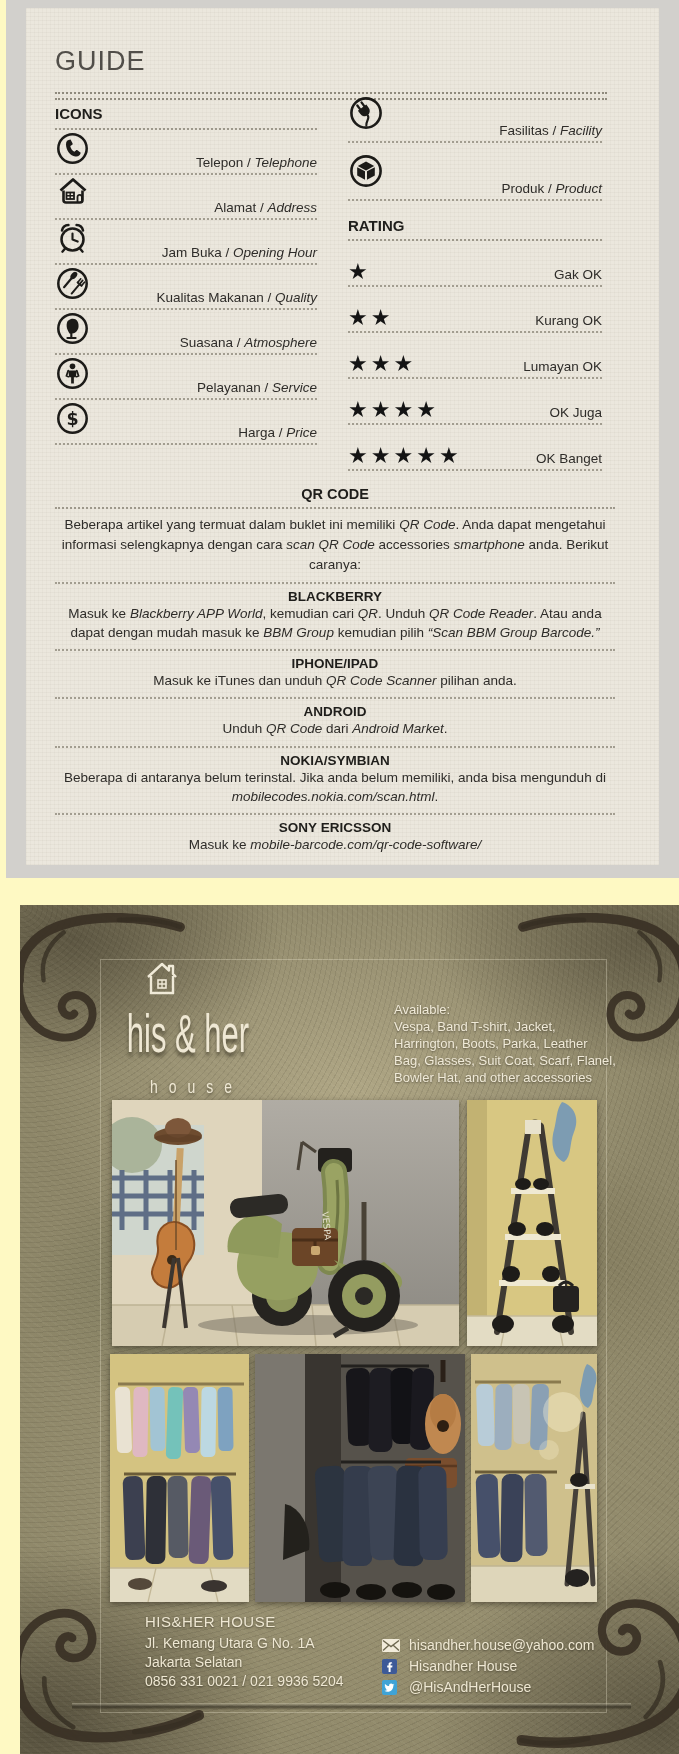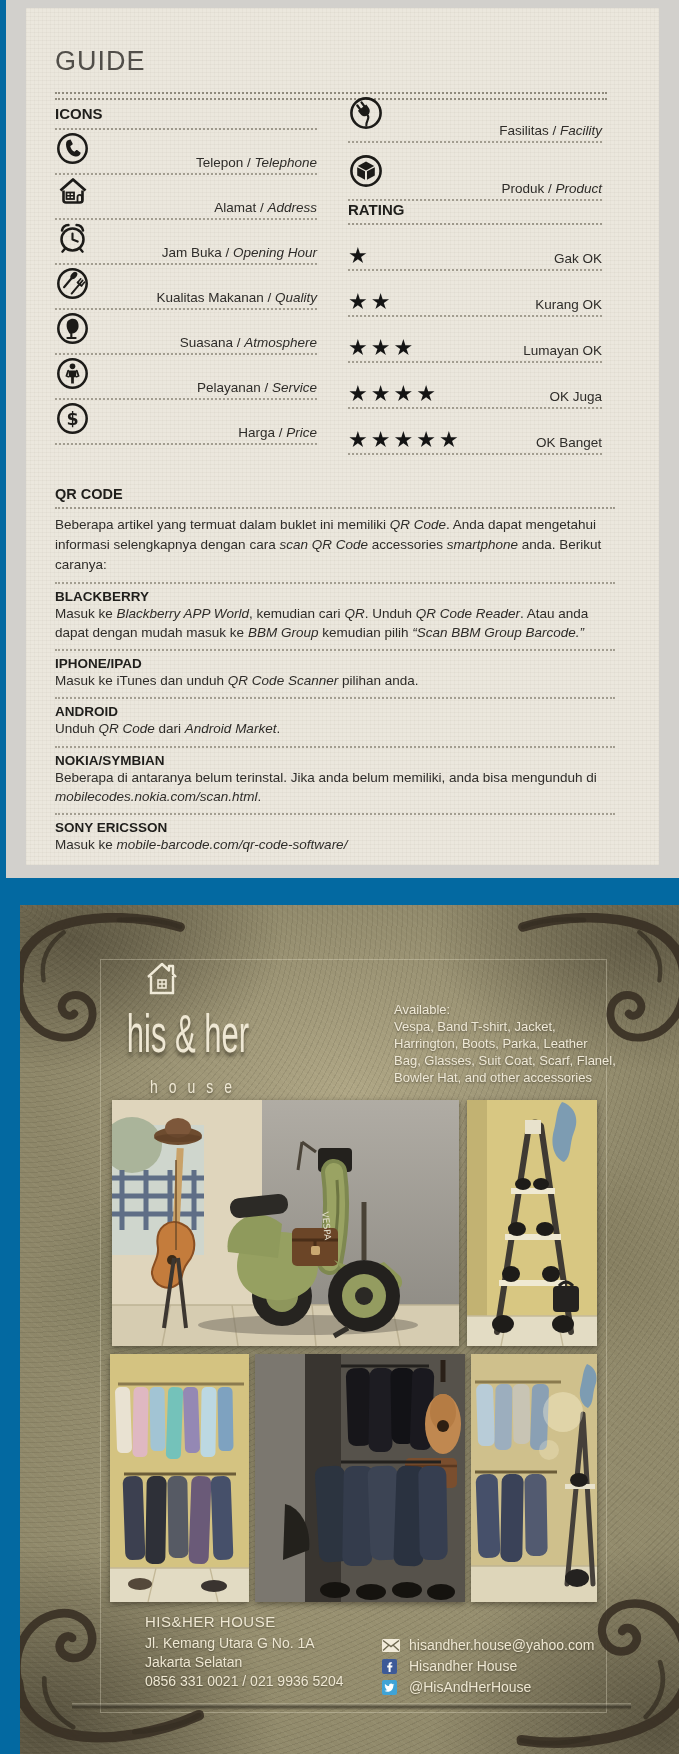--- a/index.html
+++ b/index.html
@@ -1,16 +1,16 @@
 <!DOCTYPE html>
 <html><head>
 <meta charset="utf-8">
 <style>
   html,body{margin:0;padding:0;background:#fff;}
-  .page{position:relative;width:679px;height:1754px;background:#0369a1;overflow:hidden;
+  .page{position:relative;width:679px;height:1754px;background:#fef9c3;overflow:hidden;
         font-family:"Liberation Sans",sans-serif;}
   
   .panel-top{position:absolute;left:6px;top:0;width:673px;height:878px;background:#d2d0cc;}
   .paper{position:absolute;left:20px;top:8px;width:633px;height:857px;
          background:
            repeating-linear-gradient(0deg,rgba(120,110,90,.05) 0 1px,transparent 1px 4px),
            repeating-linear-gradient(90deg,rgba(120,110,90,.04) 0 1px,transparent 1px 4px),
            #ebe7dd;}
   .guide-title{position:absolute;left:29px;top:38px;font-size:27px;letter-spacing:1px;
                color:#514e49;font-weight:400;}
@@ -20,27 +20,27 @@
   .col-right{position:absolute;left:322px;top:87px;width:254px;}
   .col-header{font-size:15px;font-weight:bold;color:#1f1e1b;padding-bottom:6px;
               border-bottom:2px dotted #9d988b;}
   .icon-row{position:relative;height:43px;border-bottom:2px dotted #a29d90;}
   .icon-row .ic{position:absolute;left:0;bottom:3px;}
   .icon-row .lbl{position:absolute;right:0;bottom:3px;font-size:13.5px;color:#2e2c29;}
   .fac-row{position:relative;height:46px;border-bottom:2px dotted #a29d90;}
   .fac-row.h2{height:56px;}
   .fac-row .ic{position:absolute;left:0;bottom:6px;}
   .fac-row .lbl{position:absolute;right:0;bottom:3px;font-size:13.5px;color:#2e2c29;}
-  .rating-header{font-size:15px;font-weight:bold;color:#1f1e1b;
+  .rating-header{margin-top:16px;font-size:15px;font-weight:bold;color:#1f1e1b;
                  padding-bottom:5px;border-bottom:2px dotted #9d988b;}
   .star-row{position:relative;height:44px;border-bottom:2px dotted #a29d90;}
   .star-row .stars{position:absolute;left:0;bottom:2px;font-family:"DejaVu Sans",sans-serif;
                    font-size:22px;line-height:1;color:#141414;letter-spacing:3px;}
   .star-row .lbl{position:absolute;right:0;bottom:3px;font-size:13.5px;color:#2e2c29;}
-  .qr-wrap{position:absolute;left:29px;right:44px;top:478px;color:#2e2c29;}
+  .qr-wrap{position:absolute;left:29px;right:44px;top:478px;color:#2e2c29;text-align:center;}
   .qr-header{font-size:14.5px;font-weight:bold;color:#1f1e1b;padding-bottom:5px;
              border-bottom:2px dotted #9d988b;}
   .qr-intro{font-size:13.5px;line-height:1.48;padding:6px 0 7px;border-bottom:2px dotted #a29d90;}
   .qr-sec{padding:5px 0 7px;border-bottom:2px dotted #a29d90;}
   .qr-sec.last{border-bottom:none;}
   .qr-title{font-size:13.5px;font-weight:bold;color:#1f1e1b;}
   .qr-body{font-size:13.5px;line-height:1.42;}
   
   .panel-ad{position:absolute;left:20px;top:905px;width:663px;height:849px;overflow:hidden;
     background:

